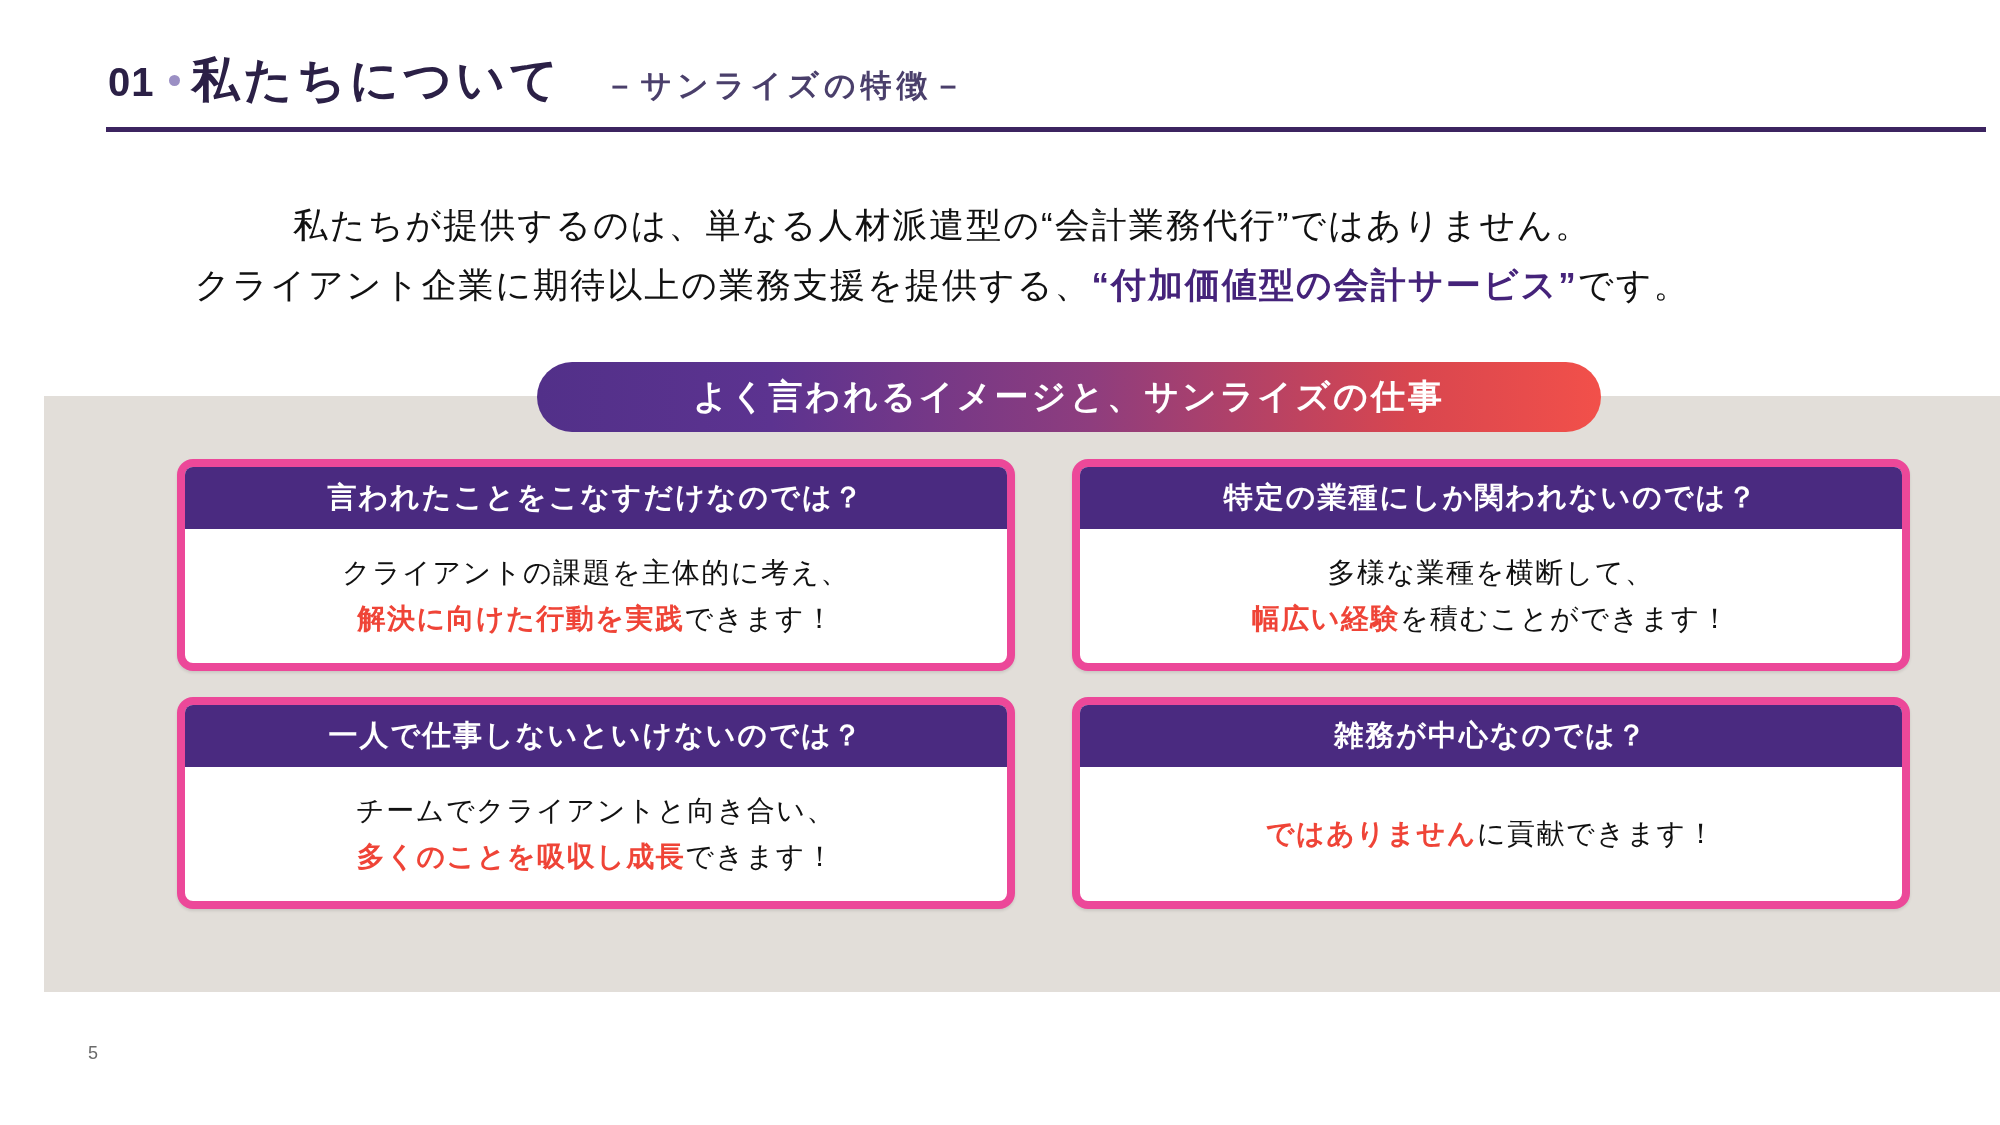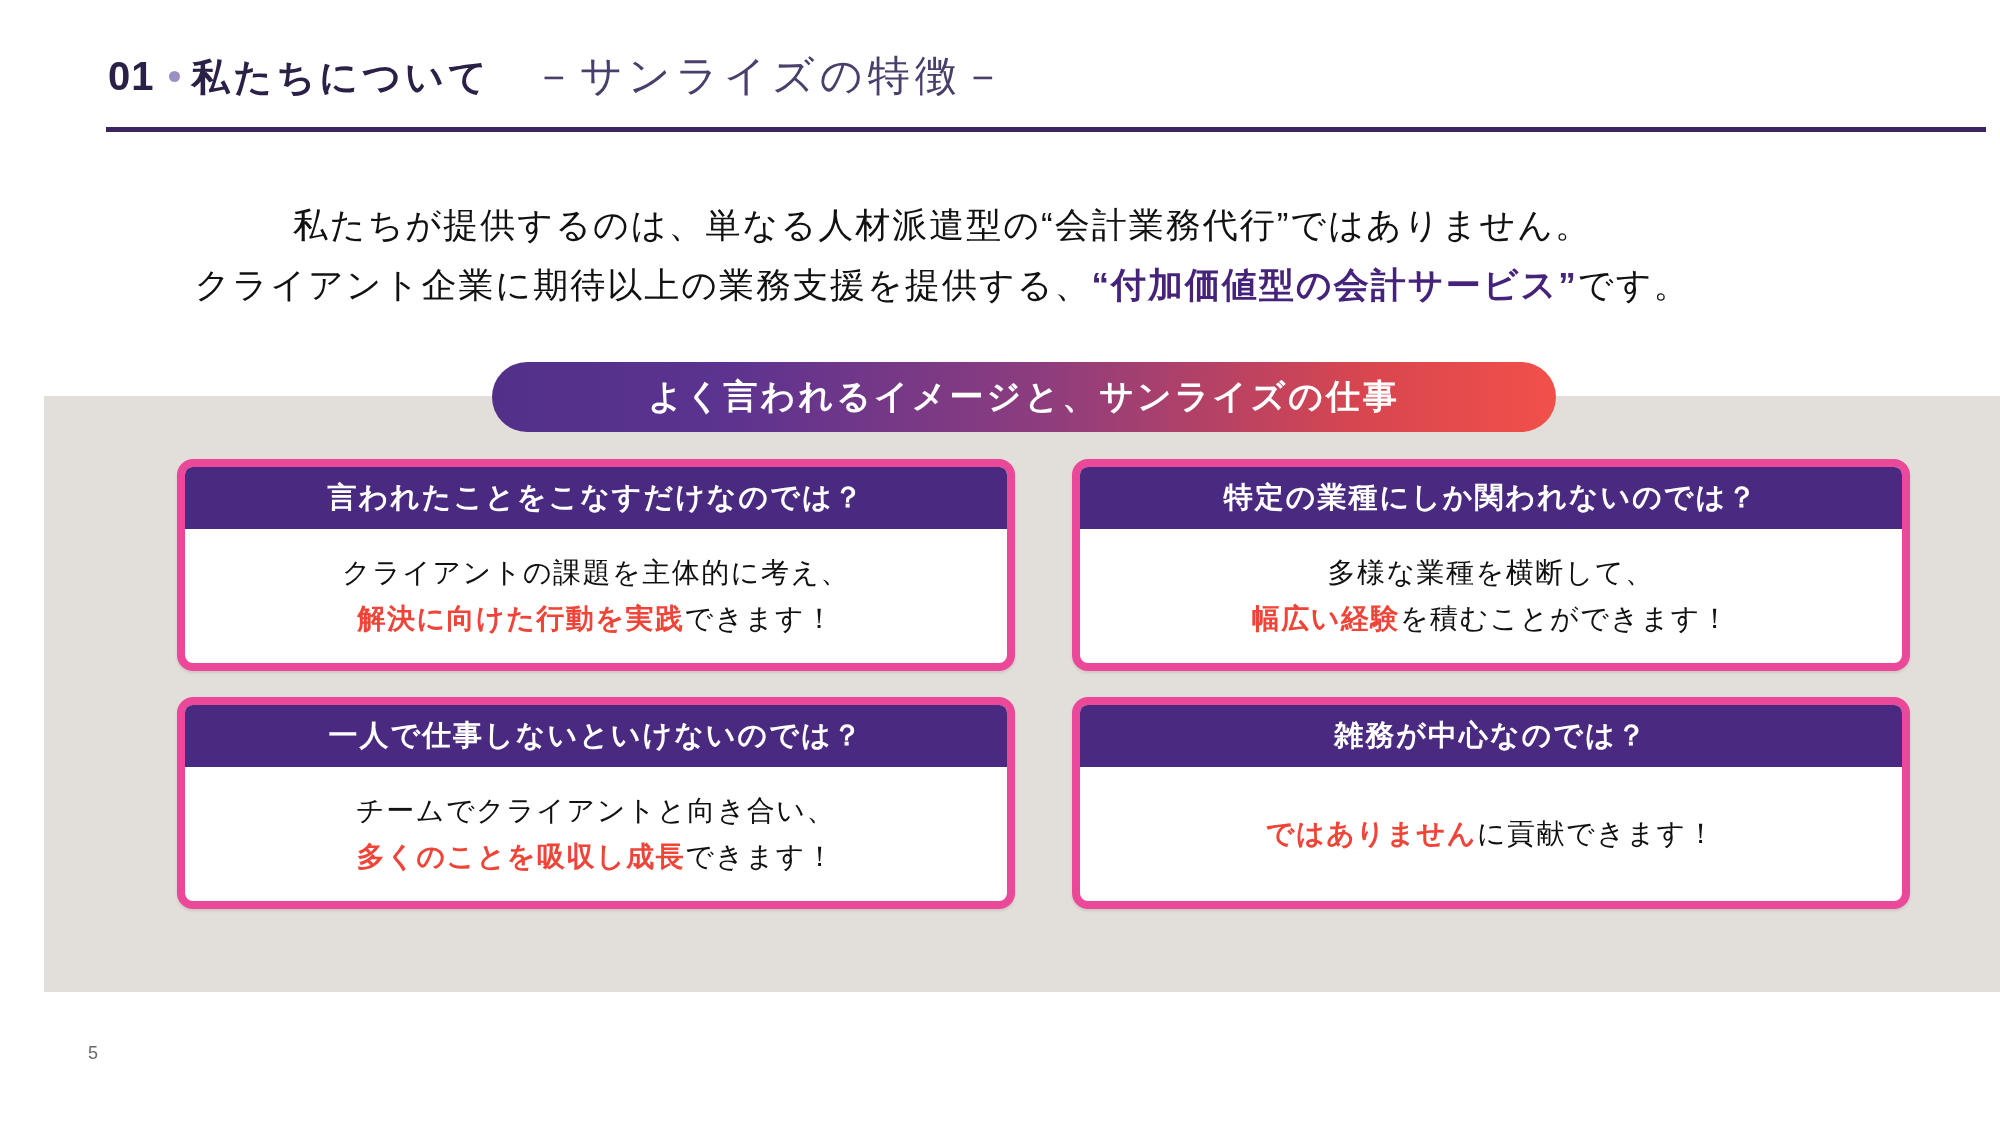--- a/index.html
+++ b/index.html
@@ -37,26 +37,26 @@
     letter-spacing:1px;
   }
   .hdr-dot {
     width:11px; height:11px; border-radius:50%;
     background:#9b8fc4;
     margin:0 12px 0 14px;
     align-self:center;
     flex:0 0 auto;
   }
   .hdr-main {
-    font-size:38px; font-weight:bold;
+    font-size:48px; font-weight:bold;
     color:#2b2046;
     letter-spacing:4px;
   }
   .hdr-sub {
-    font-size:42px; font-weight:normal;
+    font-size:31px; font-weight:bold;
     color:#4a3f6b;
     letter-spacing:5px;
     margin-left:42px;
   }
   .hdr-rule {
     position:absolute;
     left:62px; top:127px;
     width:1880px; height:5px;
     background:#3c2460;
   }
@@ -74,21 +74,21 @@
   }
   .intro .line { display:block; white-space:nowrap; }
   .intro .accent {
     color:#45237a;
     font-weight:bold;
   }
 
   
   .banner {
     position:absolute;
-    left:448px; top:362px;
+    left:493px; top:362px;
     width:1064px; height:70px;
     border-radius:36px;
     background:linear-gradient(90deg,#523089 0%,#5c3390 22%,#8e3d7e 52%,#d8464f 82%,#f2504a 100%);
     display:flex; align-items:center; justify-content:center;
   }
   .banner-text {
     color:#ffffff;
     font-size:34px; font-weight:bold;
     letter-spacing:3px;
     white-space:nowrap;

